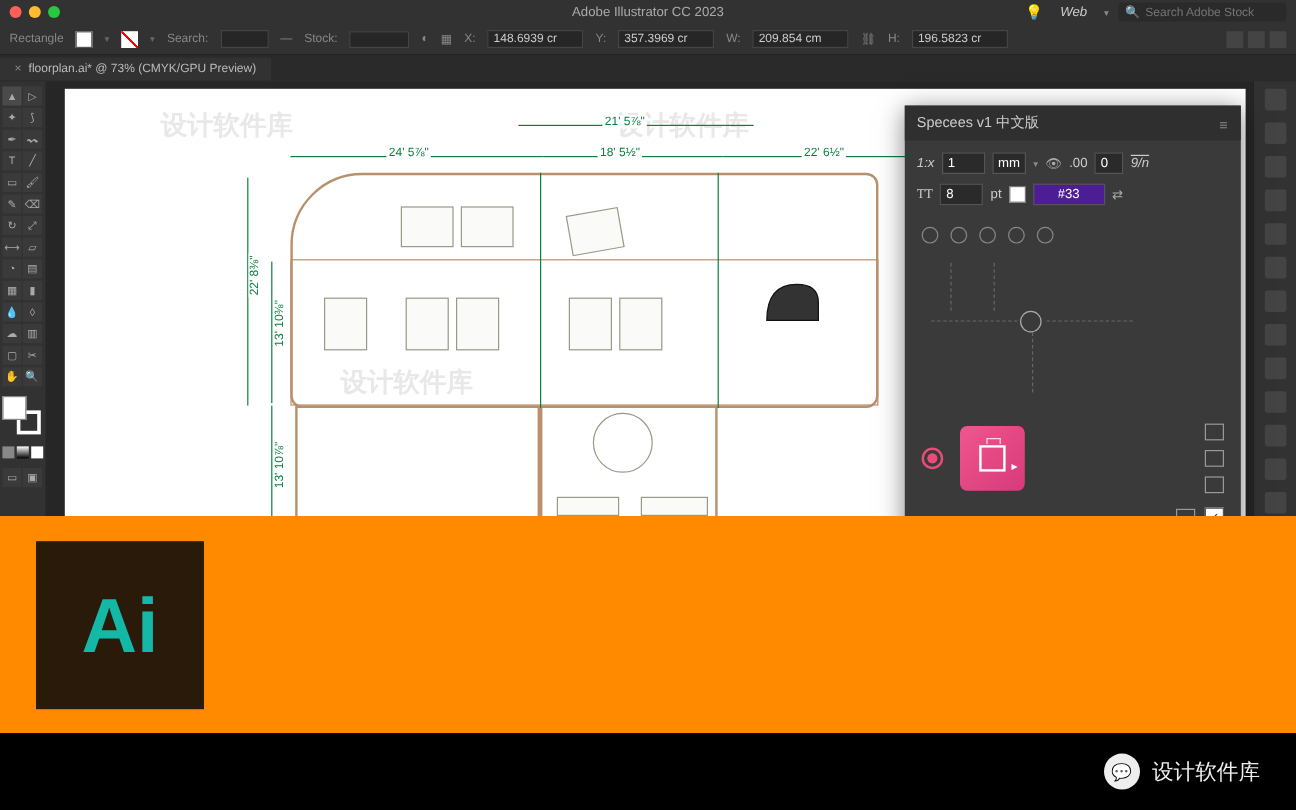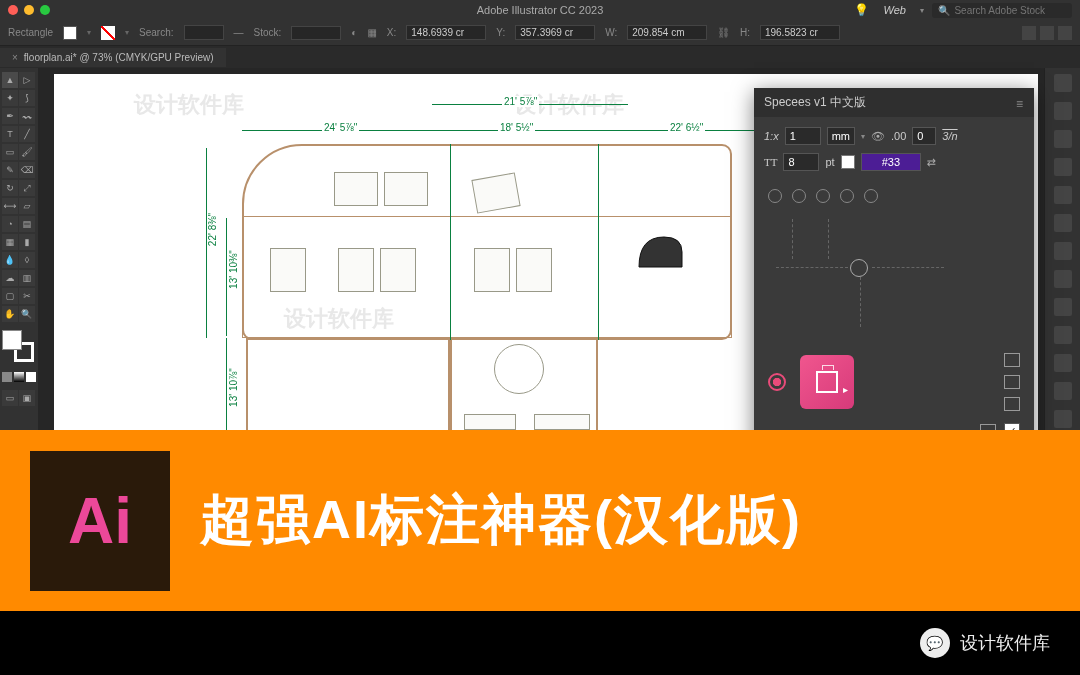--- a/index.html
+++ b/index.html
@@ -93,21 +93,21 @@
 .pink-btn-arrow { position: absolute; right: 6px; bottom: 14px; color: #fff; font-size: 10px; }
 .sp-side-icons { margin-left: auto; display: flex; flex-direction: column; gap: 8px; align-items: center; }
 .side-ic { width: 16px; height: 14px; border: 1px solid #999; position: relative; }
 .sp-check-row { display: flex; justify-content: flex-end; align-items: center; gap: 8px; padding: 4px; }
 .sp-check { width: 16px; height: 16px; background: #fff; border: 1px solid #555; display: flex; align-items: center; justify-content: center; font-size: 11px; color: #333; }
 
 
 .banner { position: absolute; left: 0; right: 0; bottom: 0; height: 245px; background: #000; display: flex; flex-direction: column; }
 .banner-top { flex: 1; background: #ff8a00; display: flex; align-items: center; padding: 12px 30px; gap: 30px; }
 .ai-logo { width: 140px; height: 140px; background: #2a1a0a; display: flex; align-items: center; justify-content: center; }
-.ai-text { color: #ec4899; font-size: 64px; font-weight: 600; }
+.ai-text { color: #14b8a6; font-size: 64px; font-weight: 600; }
 .banner-title { color: #fff; font-size: 54px; font-weight: bold; letter-spacing: 2px; }
 .banner-bottom { height: 64px; background: #000; display: flex; align-items: center; justify-content: flex-end; padding-right: 30px; gap: 10px; }
 .wechat-ic { width: 30px; height: 30px; background: #eee; border-radius: 50%; display: flex; align-items: center; justify-content: center; color: #333; font-size: 14px; }
 .source-label { color: #eee; font-size: 18px; }
 </style>
 </head>
 <body>
 
 <div class="titlebar">
   <div class="window-controls">
@@ -311,21 +311,21 @@
   </div>
   <div class="specees-body">
     <div class="sp-row">
       <span class="sp-label">1:x</span>
       <input class="sp-input" value="1" style="">
       <span class="sp-unit">mm</span>
       <span style="color:#888;font-size:8px;">▾</span>
       <span class="sp-eye">👁</span>
       <span>.00</span>
       <input class="sp-input" style="width: 24px;" value="0">
-      <span class="sp-label" style="text-decoration:overline;">3/n</span>
+      <span class="sp-label" style="text-decoration:overline;">9/n</span>
     </div>
     <div class="sp-row">
       <span style="font-family:serif;">TT</span>
       <input class="sp-input" value="8" style="">
       <span>pt</span>
       <div class="sp-swatch"></div>
       <input class="sp-hex" value="#333333" style="">
       <span style="color:#aaa;">⇄</span>
     </div>
     <div class="sp-circles">
@@ -363,19 +363,18 @@
       <div style="width:16px;height:12px;border-right:2px solid #999;border-bottom:2px solid #999;"></div>
     </div>
   </div>
 </div>
 
 <div class="banner">
   <div class="banner-top">
     <div class="ai-logo">
       <span class="ai-text">Ai</span>
     </div>
-    <div class="banner-title">超强AI标注神器(汉化版)</div>
   </div>
   <div class="banner-bottom">
     <div class="wechat-ic">💬</div>
     <span class="source-label">设计软件库</span>
   </div>
 </div>
 
 </body></html>

